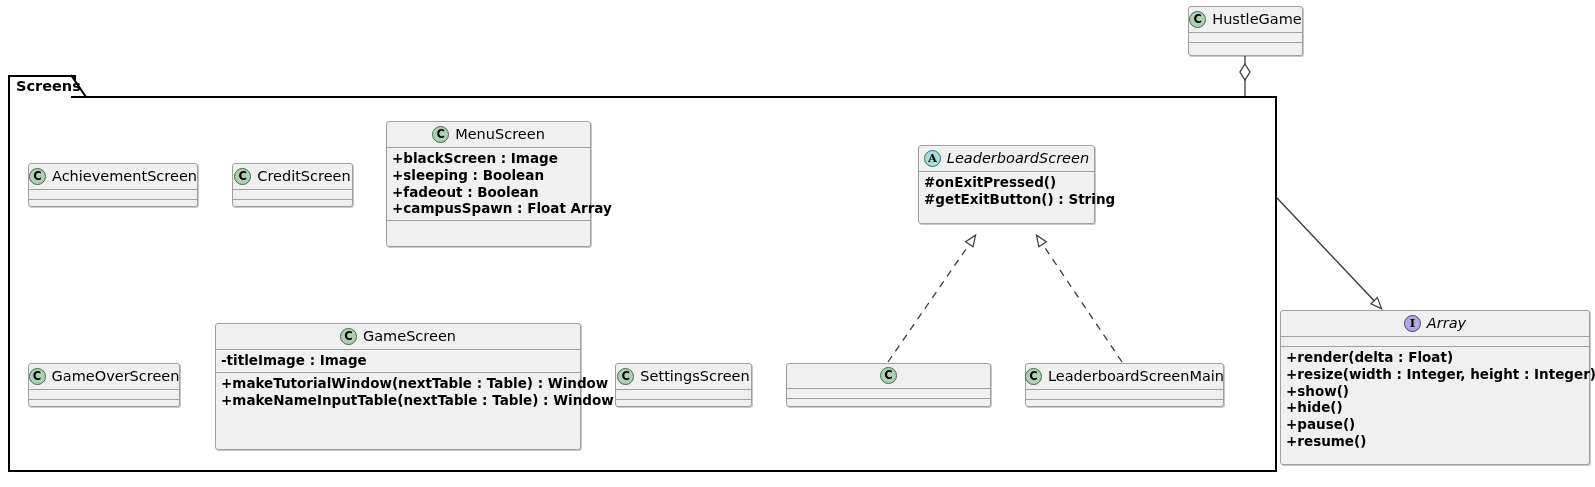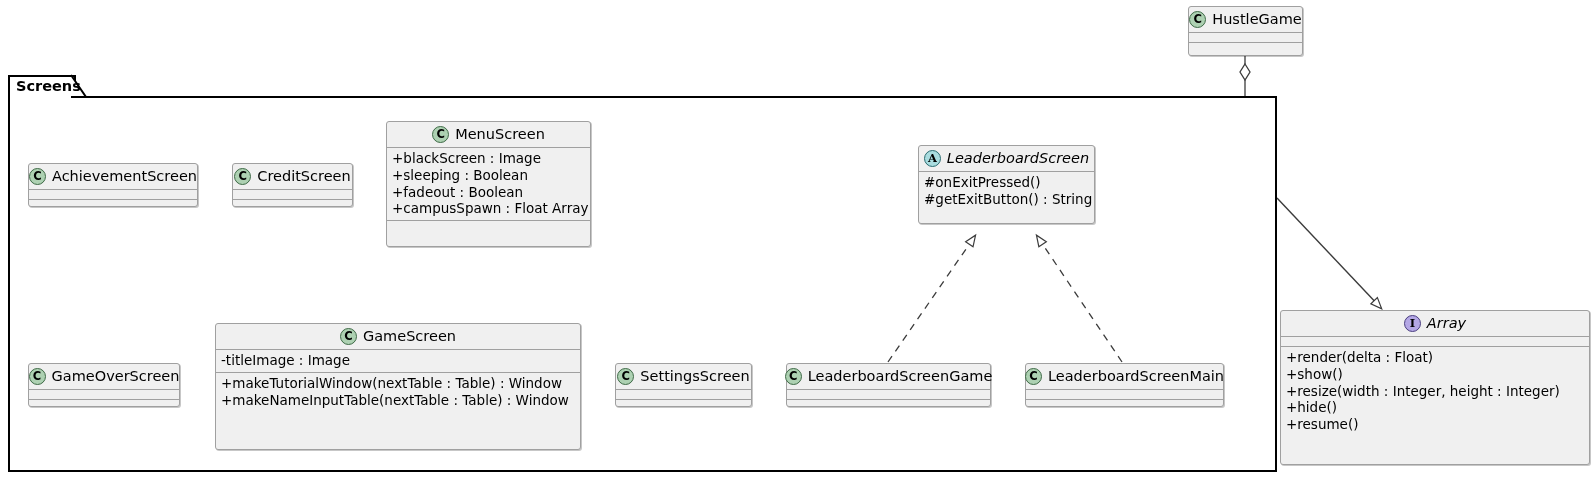--- a/index.html
+++ b/index.html
@@ -42,20 +42,21 @@
   .uml-sep {
     border-top: 1px solid #a0a0a0;
     height: 0;
   }
   .uml-compartment {
     padding: 2px 5px 3px 5px;
     font-size: 13.5px;
     line-height: 1.24;
     color: #000000;
     white-space: nowrap;
+    font-weight: bold;
   }
   .uml-compartment.empty {
     height: 9px;
     padding: 0;
   }
   .uml-row {
     white-space: pre;
   }
 
   
@@ -250,21 +251,20 @@
     </div>
     <div class="uml-sep"></div>
     <div class="uml-compartment empty"></div>
     <div class="uml-sep"></div>
     <div class="uml-compartment empty"></div>
   </div>
 
   <div class="uml-box" style="left:786px; top:363px; width:205px; height:44px;">
     <div class="uml-title">
       <span class="badge badge-class">C</span>
-      <span>LeaderboardScreenGame</span>
     </div>
     <div class="uml-sep"></div>
     <div class="uml-compartment empty"></div>
     <div class="uml-sep"></div>
     <div class="uml-compartment empty"></div>
   </div>
 
   <div class="uml-box" style="left:1025px; top:363px; width:199px; height:44px;">
     <div class="uml-title">
       <span class="badge badge-class">C</span>
@@ -279,20 +279,21 @@
   <div class="uml-box" style="left:1280px; top:310px; width:310px; height:155px;">
     <div class="uml-title italic">
       <span class="badge badge-interface">I</span>
       <span>Array</span>
     </div>
     <div class="uml-sep"></div>
     <div class="uml-compartment empty"></div>
     <div class="uml-sep"></div>
     <div class="uml-compartment">
       <div class="uml-row">+render(delta : Float)</div>
+      <div class="uml-row">+resize(width : Integer, height : Integer)</div>
       <div class="uml-row">+show()</div>
-      <div class="uml-row">+resize(width : Integer, height : Integer)</div>
       <div class="uml-row">+hide()</div>
+      <div class="uml-row">+pause()</div>
       <div class="uml-row">+resume()</div>
     </div>
   </div>
 
 </div>
 
 </body></html>

